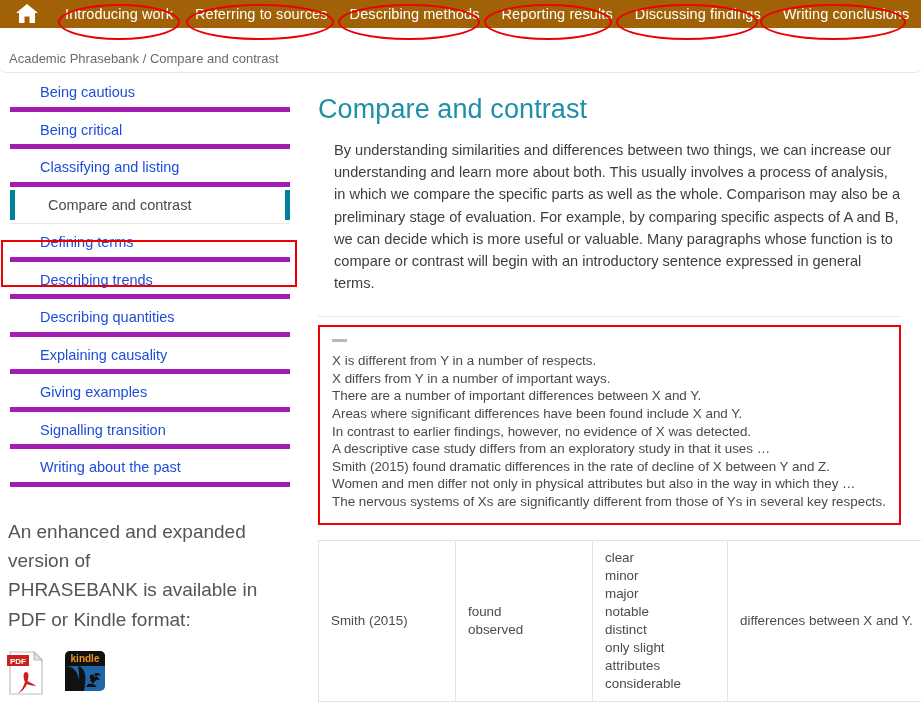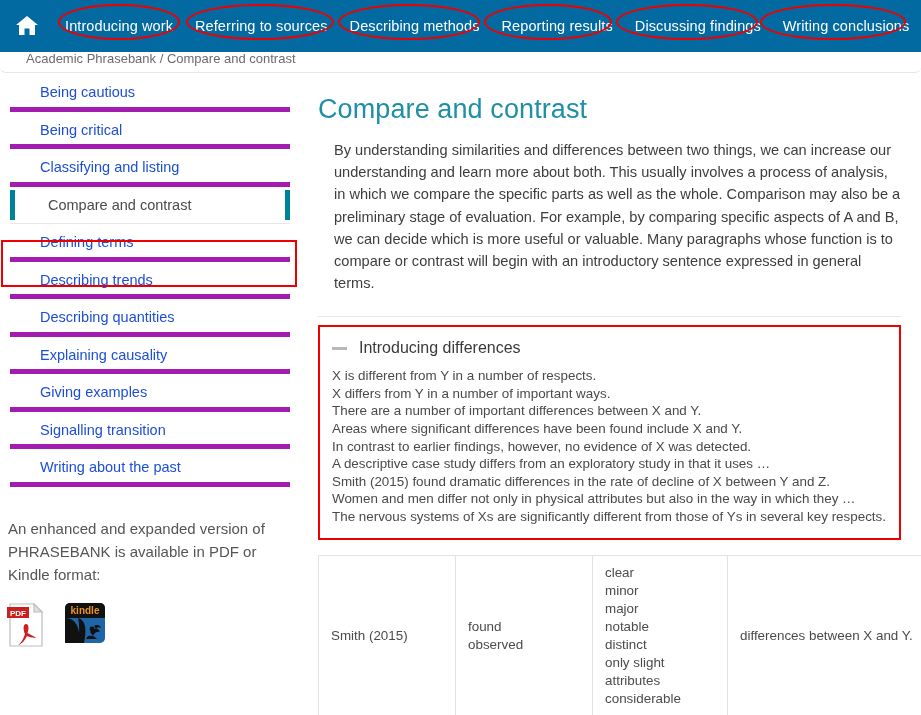--- a/index.html
+++ b/index.html
@@ -14,22 +14,22 @@
     color: #444444;
     overflow: hidden;
     position: relative;
   }
 
   
   .topnav {
     position: absolute;
     top: 0; left: 0;
     width: 921px;
-    height: 52px;
-    background: #0369a1;
+    height: 28px;
+    background: #a16207;
     display: flex;
     align-items: center;
     box-sizing: border-box;
   }
   .home-btn {
     width: 54px;
     height: 44px;
     display: flex;
     align-items: center;
     justify-content: center;
@@ -62,21 +62,21 @@
 
   
   .breadcrumb {
     position: absolute;
     top: 44px; left: 0;
     width: 921px;
     height: 29px;
     box-sizing: border-box;
     display: flex;
     align-items: center;
-    padding-left: 26px;
+    padding-left: 9px;
     font-size: 13px;
     color: #6b6b6b;
     border-bottom: 1px solid #e6e6e6;
     border-radius: 6px;
   }
 
   
   .content {
     position: absolute;
     top: 74px; left: 0;
@@ -141,21 +141,21 @@
 
   .sel-box {
     position: absolute;
     border: 2.5px solid #ee0000;
     box-sizing: border-box;
     pointer-events: none;
   }
 
   .promo {
     padding: 30px 10px 0 8px;
-    font-size: 15px;
+    font-size: 19px;
     color: #555555;
     line-height: 1.55;
   }
   .promo-icons {
     display: flex;
     gap: 18px;
     padding: 16px 0 0 6px;
     align-items: flex-start;
   }
 
@@ -320,21 +320,20 @@
 
   <div class="main">
     <h1 class="page-title">Compare and contrast</h1>
     <p class="intro">By understanding similarities and differences between two things, we can increase our understanding and learn more about both. This usually involves a process of analysis, in which we compare the specific parts as well as the whole. Comparison may also be a preliminary stage of evaluation. For example, by comparing specific aspects of A and B, we can decide which is more useful or valuable. Many paragraphs whose function is to compare or contrast will begin with an introductory sentence expressed in general terms.</p>
 
     <div class="divider"></div>
 
     <div class="accordion">
       <div class="acc-head">
         <span class="minus-icon"></span>
-        <span>Introducing differences</span>
       </div>
       <ul class="phrase-list">
         <li class="phrase">X is different from Y in a number of respects.</li>
         <li class="phrase">X differs from Y in a number of important ways.</li>
         <li class="phrase">There are a number of important differences between X and Y.</li>
         <li class="phrase">Areas where significant differences have been found include X and Y.</li>
         <li class="phrase">In contrast to earlier findings, however, no evidence of X was detected.</li>
         <li class="phrase">A descriptive case study differs from an exploratory study in that it uses …</li>
         <li class="phrase">Smith (2015) found dramatic differences in the rate of decline of X between Y and Z.</li>
         <li class="phrase">Women and men differ not only in physical attributes but also in the way in which they …</li>

